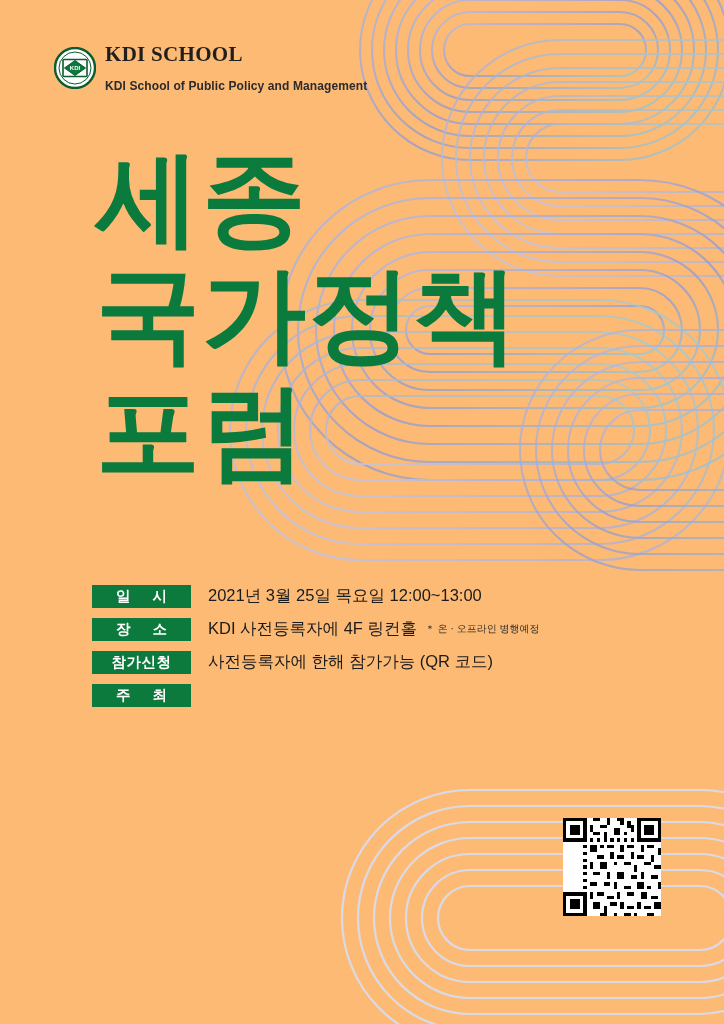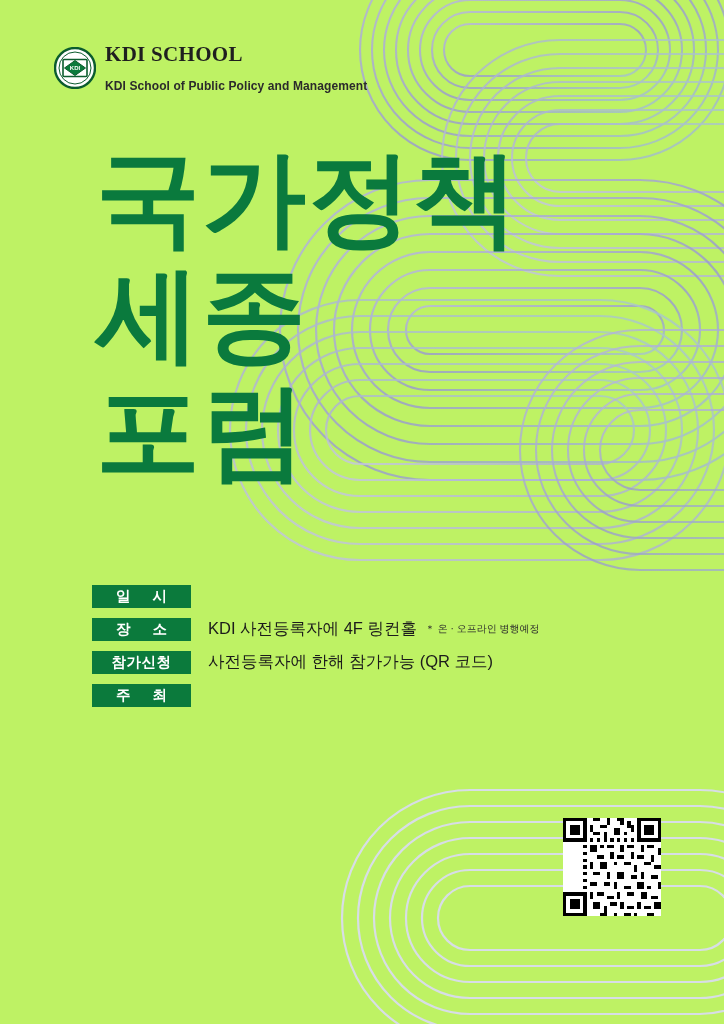--- a/index.html
+++ b/index.html
@@ -7,21 +7,21 @@
     padding: 0;
     background: #ffffff;
   }
   body {
     font-family: "Liberation Sans", sans-serif;
   }
   .poster {
     position: relative;
     width: 724px;
     height: 1024px;
-    background: #bef264;
+    background: #fdba74;
     overflow: hidden;
   }
 
   
   .bg-deco {
     position: absolute;
     inset: 0;
     overflow: hidden;
     pointer-events: none;
   }
@@ -221,28 +221,29 @@
       <path d="M21 13.5 L31.5 21 L21 28.5 L10.5 21 Z" fill="#0b7a3c" stroke="#0b5c2e" stroke-width="1"></path>
       <text x="21" y="23.4" font-size="6" font-family="Liberation Sans, sans-serif" font-weight="bold" fill="#ffffff" text-anchor="middle">KDI</text>
     </svg>
     <div class="logo-text">
       <div class="logo-title">KDI SCHOOL</div>
       <div class="logo-sub">KDI School of Public Policy and Management</div>
     </div>
   </div>
 
   <div class="title-block">
+    <div class="title-line">세종</div>
     <div class="title-line">국가정책</div>
-    <div class="title-line">세종</div>
     <div class="title-line">포럼</div>
   </div>
 
   <div class="info-block">
     <div class="info-row">
       <div class="info-tag spaced">일   시</div>
+      <div class="info-value">2021년 3월 25일 목요일 12:00~13:00</div>
     </div>
     <div class="info-row">
       <div class="info-tag spaced">장   소</div>
       <div class="info-value">KDI 사전등록자에 4F 링컨홀</div>
       <div class="info-note">＊ 온 · 오프라인 병행예정</div>
     </div>
     <div class="info-row">
       <div class="info-tag">참가신청</div>
       <div class="info-value">사전등록자에 한해 참가가능 (QR 코드)</div>
     </div>

